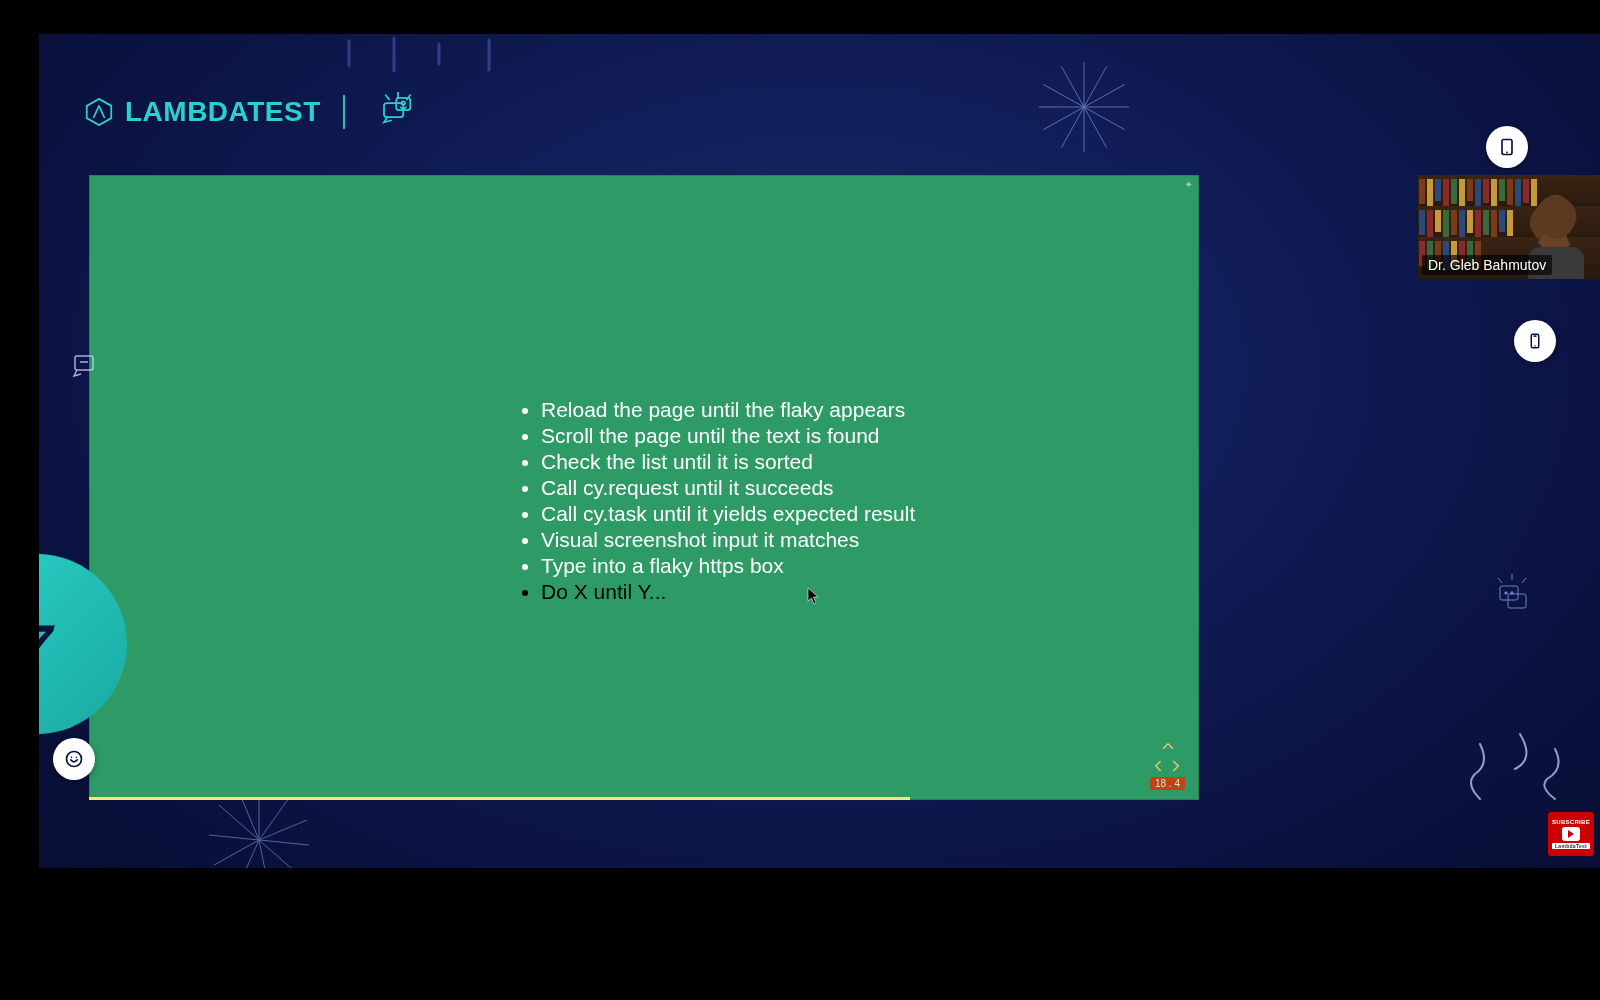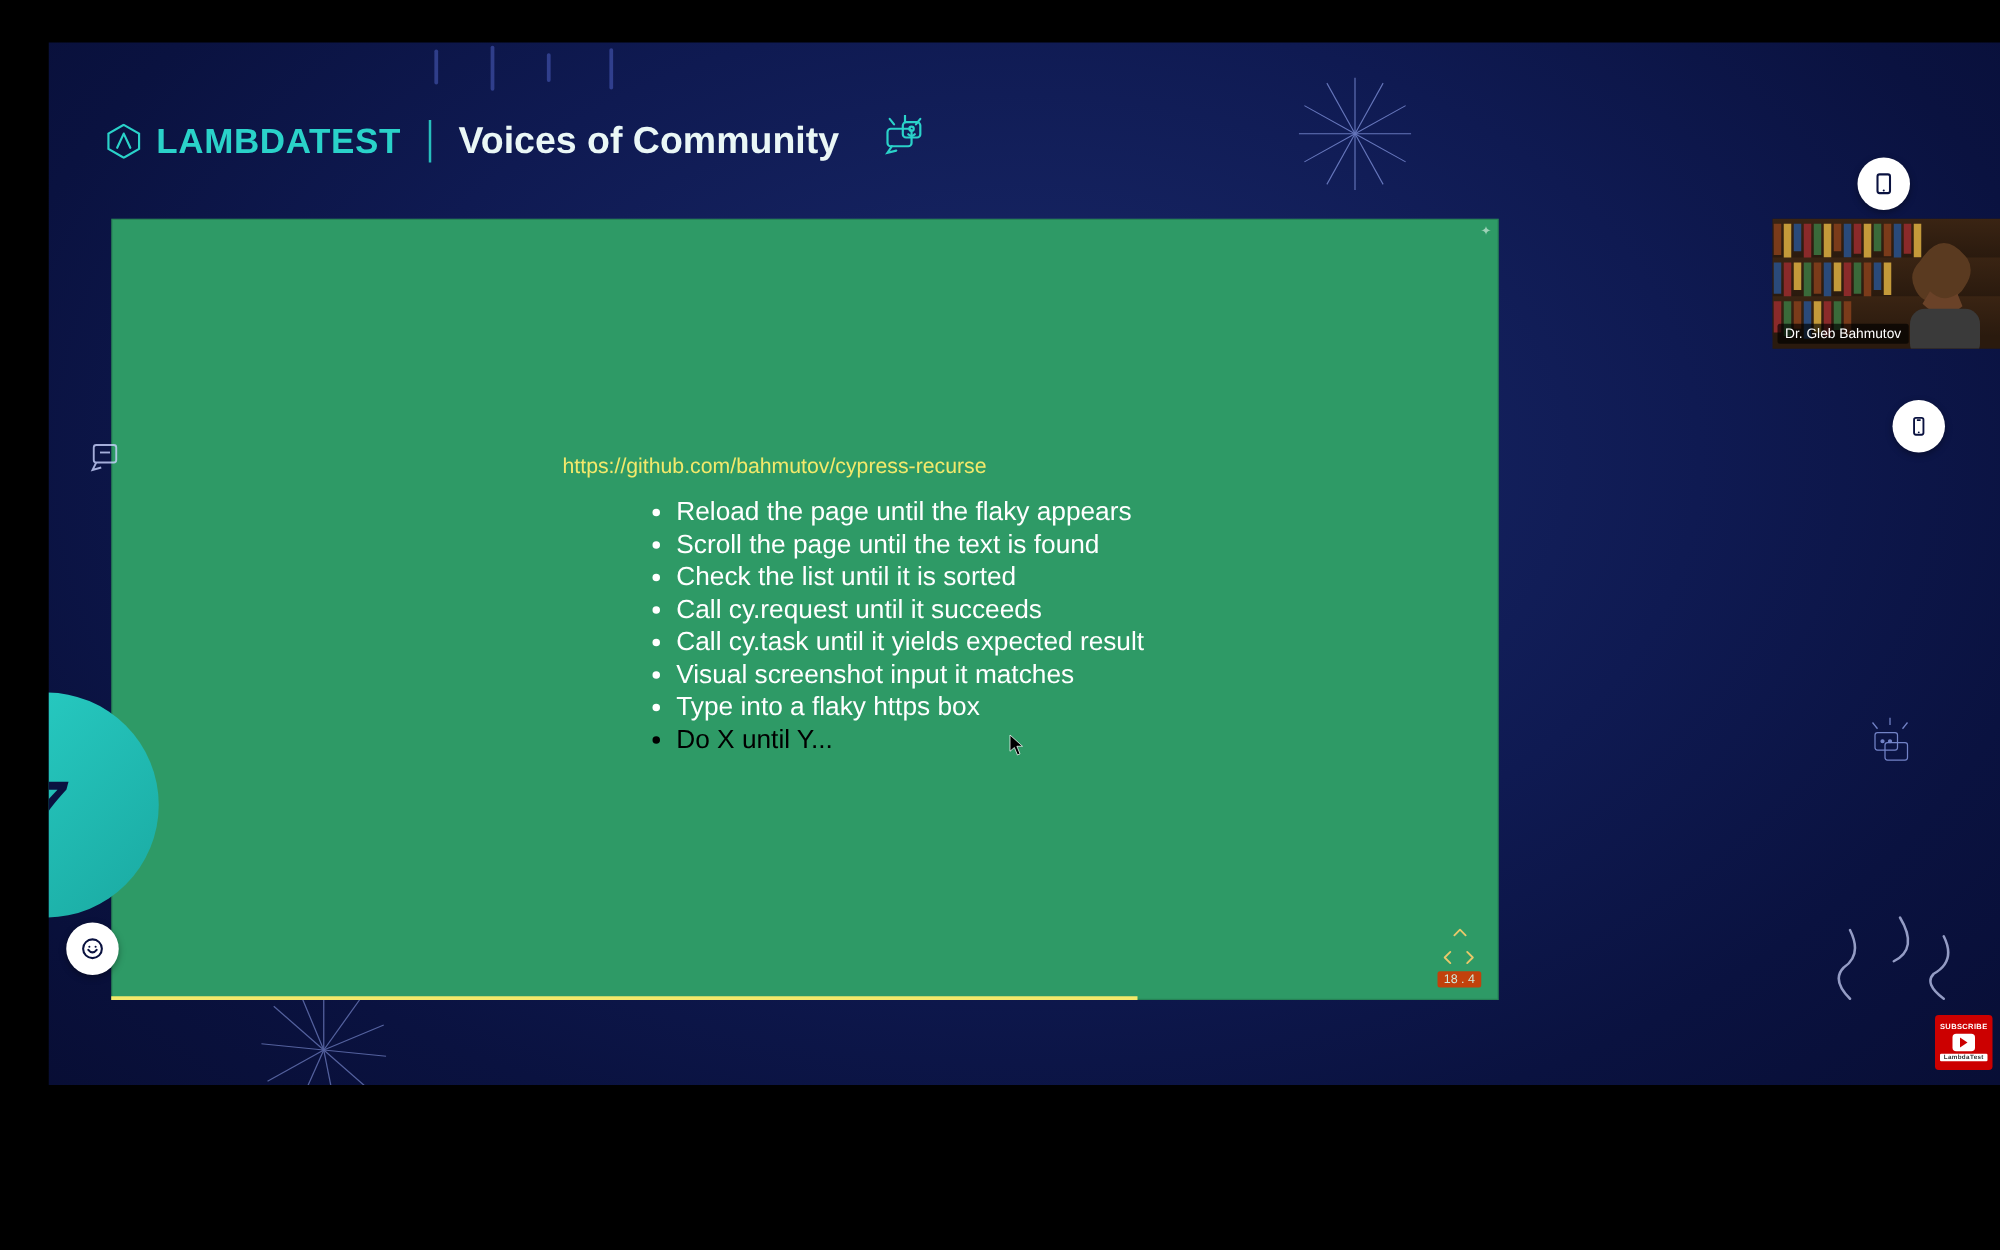--- a/index.html
+++ b/index.html
@@ -48,21 +48,21 @@
     
     .big-circle { position: absolute; left: -92px; top: 520px; width: 180px; height: 180px; border-radius: 50%; background: linear-gradient(135deg, #2ad2c9, #1aa9a1); display: flex; align-items: center; justify-content: center; color: #0a1240; font-size: 56px; font-weight: 900; }
 
     
     .webcam { position: absolute; right: 0; top: 141px; width: 182px; height: 104px; background: #2a1a0e; overflow: hidden; }
     .shelf { position: absolute; left: 0; right: 0; height: 30%; display: flex; }
     .shelf.s1 { top: 0; background: linear-gradient(#3a2413,#2a1a0e); }
     .shelf.s2 { top: 30%; background: linear-gradient(#3a2413,#2a1a0e); }
     .shelf.s3 { top: 60%; background: linear-gradient(#3a2413,#2a1a0e); }
     .book { width: 6px; margin: 4px 1px; }
-    .webcam .nametag { position: absolute; left: 4px; bottom: 4px; background: rgba(0,0,0,0.65); color: #fff; font-size: 11px; padding: 2px 6px; border-radius: 2px; }
+    .webcam .nametag { position: absolute; left: 4px; bottom: 4px; background: rgba(0,0,0,0.65); color: #fff; font-size: 14px; padding: 2px 6px; border-radius: 2px; }
     .webcam .person { position: absolute; right: 8px; bottom: 0; width: 84px; height: 90px; }
 
     
     .subscribe { position: absolute; right: 6px; bottom: 12px; width: 46px; height: 44px; background: #cc0000; border-radius: 3px; display: flex; flex-direction: column; align-items: center; justify-content: center; gap: 2px; color: #fff; font-size: 6px; font-weight: 700; letter-spacing: 0.3px; }
     .subscribe .play { width: 18px; height: 14px; background: #fff; border-radius: 3px; display: flex; align-items: center; justify-content: center; }
     .subscribe .play .tri { width: 0; height: 0; border-left: 6px solid #cc0000; border-top: 4px solid transparent; border-bottom: 4px solid transparent; }
     .subscribe .sublabel { background: #fff; color: #333; font-size: 5px; padding: 0 3px; border-radius: 1px; }
 
     
     .bottombar { position: absolute; left: 0; right: 0; bottom: 0; height: 132px; background: #000; }
@@ -145,40 +145,38 @@
 
   <div class="header">
     <div class="logo-wrap">
       <svg class="logo-mark" viewBox="0 0 32 32">
         <polygon points="16,1 30,9 30,23 16,31 2,23 2,9" fill="none" stroke="#2ad2c9" stroke-width="2"></polygon>
         <path d="M10 22 L16 9 L22 22" fill="none" stroke="#2ad2c9" stroke-width="2" stroke-linecap="round" stroke-linejoin="round"></path>
       </svg>
       <span class="logo-text">LAMBDATEST</span>
     </div>
     <div class="vsep"></div>
-    <span class="header-title">Voices of Community</span>
     <span class="header-right-icon">
       <svg class="chat-badge" viewBox="0 0 48 40">
         <g stroke="#2ad2c9" stroke-width="2" fill="none" stroke-linecap="round">
           <line x1="24" y1="0" x2="24" y2="6"></line>
           <line x1="10" y1="3" x2="14" y2="8"></line>
           <line x1="38" y1="3" x2="34" y2="8"></line>
           <rect x="8" y="12" width="22" height="16" rx="3"></rect>
           <path d="M12 28 l-4 6 l8 -2"></path>
           <rect x="22" y="6" width="16" height="14" rx="3"></rect>
           <circle cx="30" cy="12" r="2"></circle>
           <path d="M27 17 q3 3 6 0"></path>
         </g>
       </svg>
     </span>
   </div>
 
   <div class="slide">
     <span class="slide-star">✦</span>
-    <div class="slide-link">https://github.com/bahmutov/cypress-recurse</div>
     <ul class="slide-list">
       <li>Reload the page until the flaky appears</li>
       <li>Scroll the page until the text is found</li>
       <li>Check the list until it is sorted</li>
       <li>Call cy.request until it succeeds</li>
       <li>Call cy.task until it yields expected result</li>
       <li>Visual screenshot input it matches</li>
       <li>Type into a flaky https box</li>
       <li class="emph">Do X until Y...</li>
     </ul>

